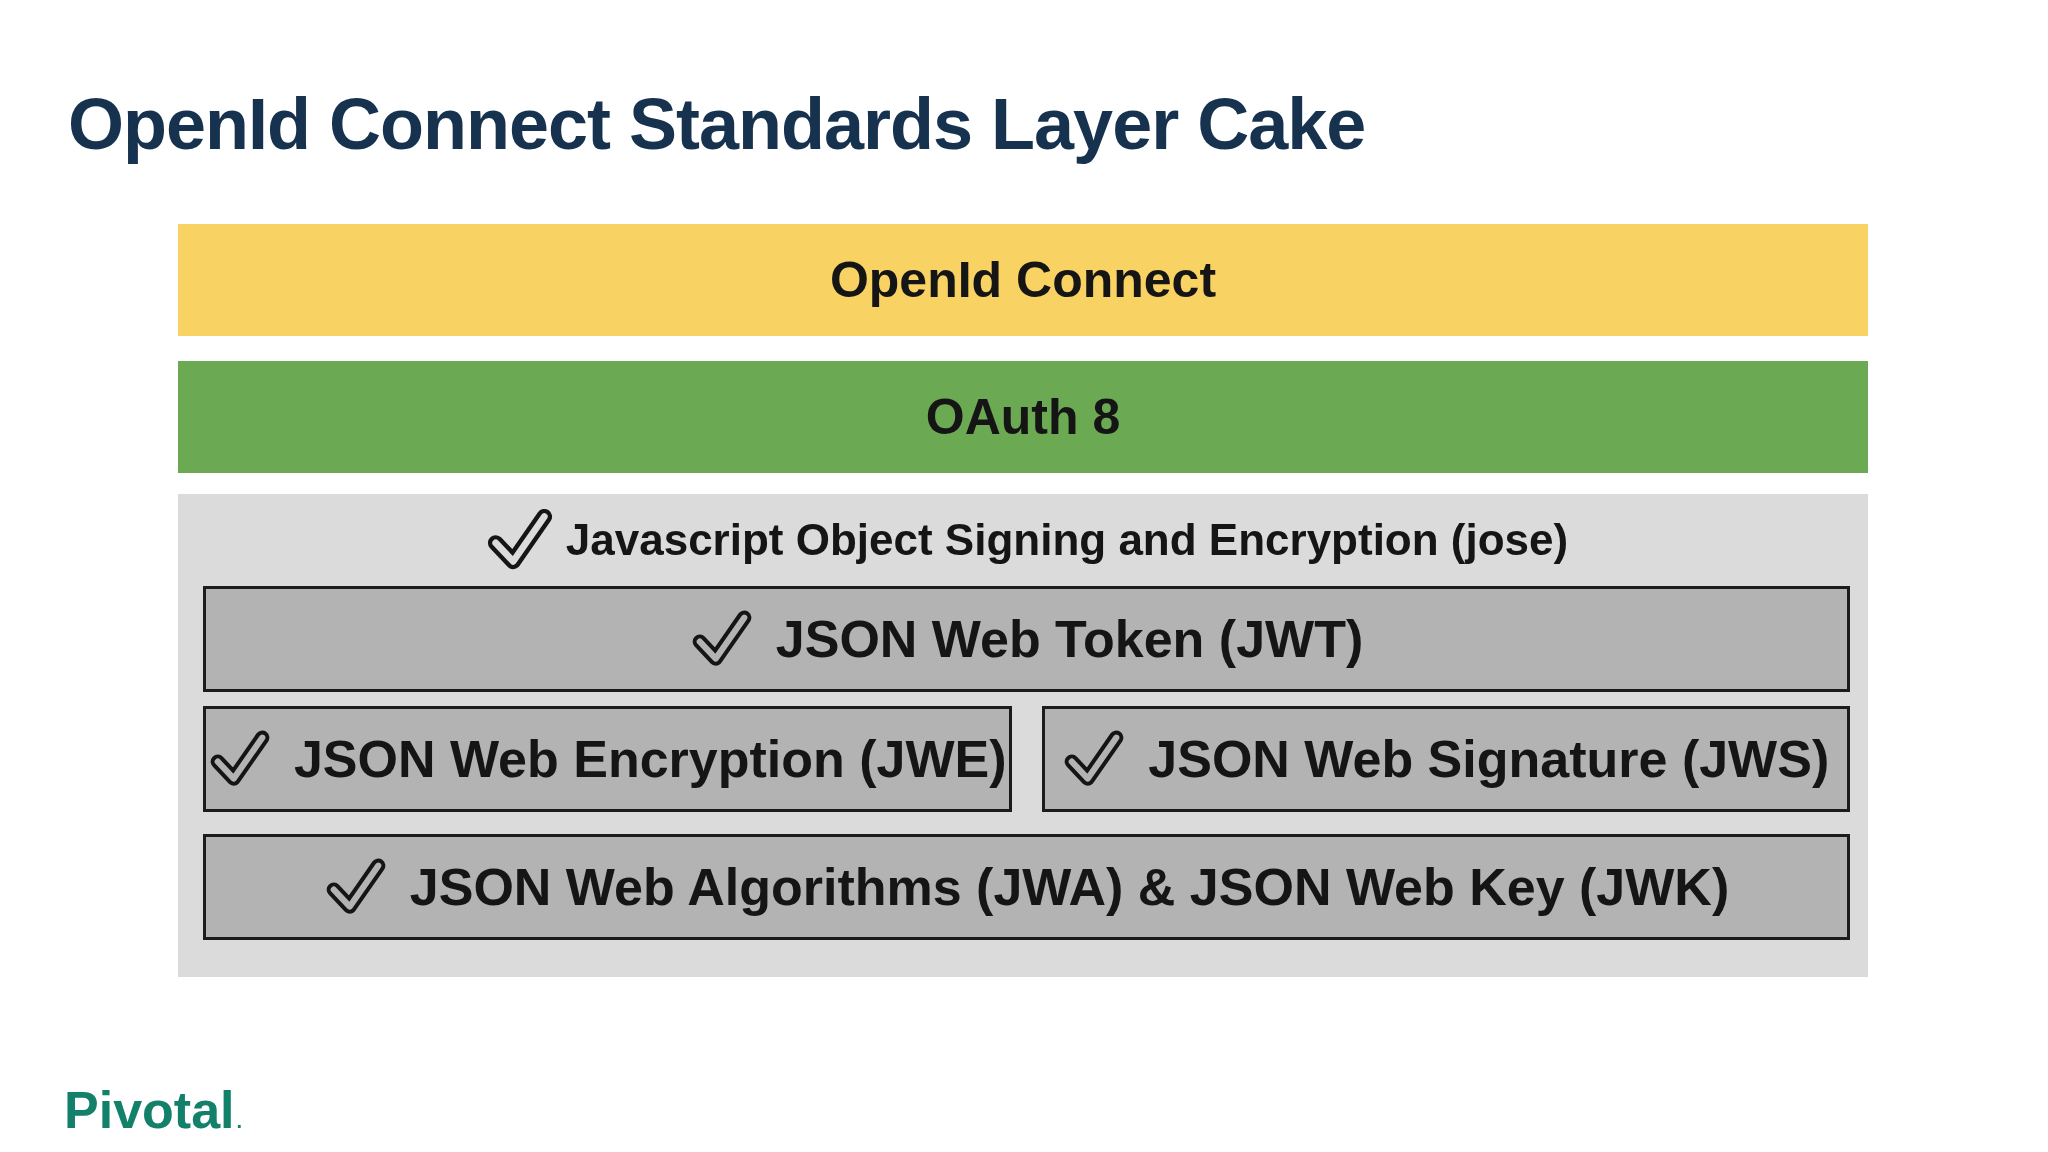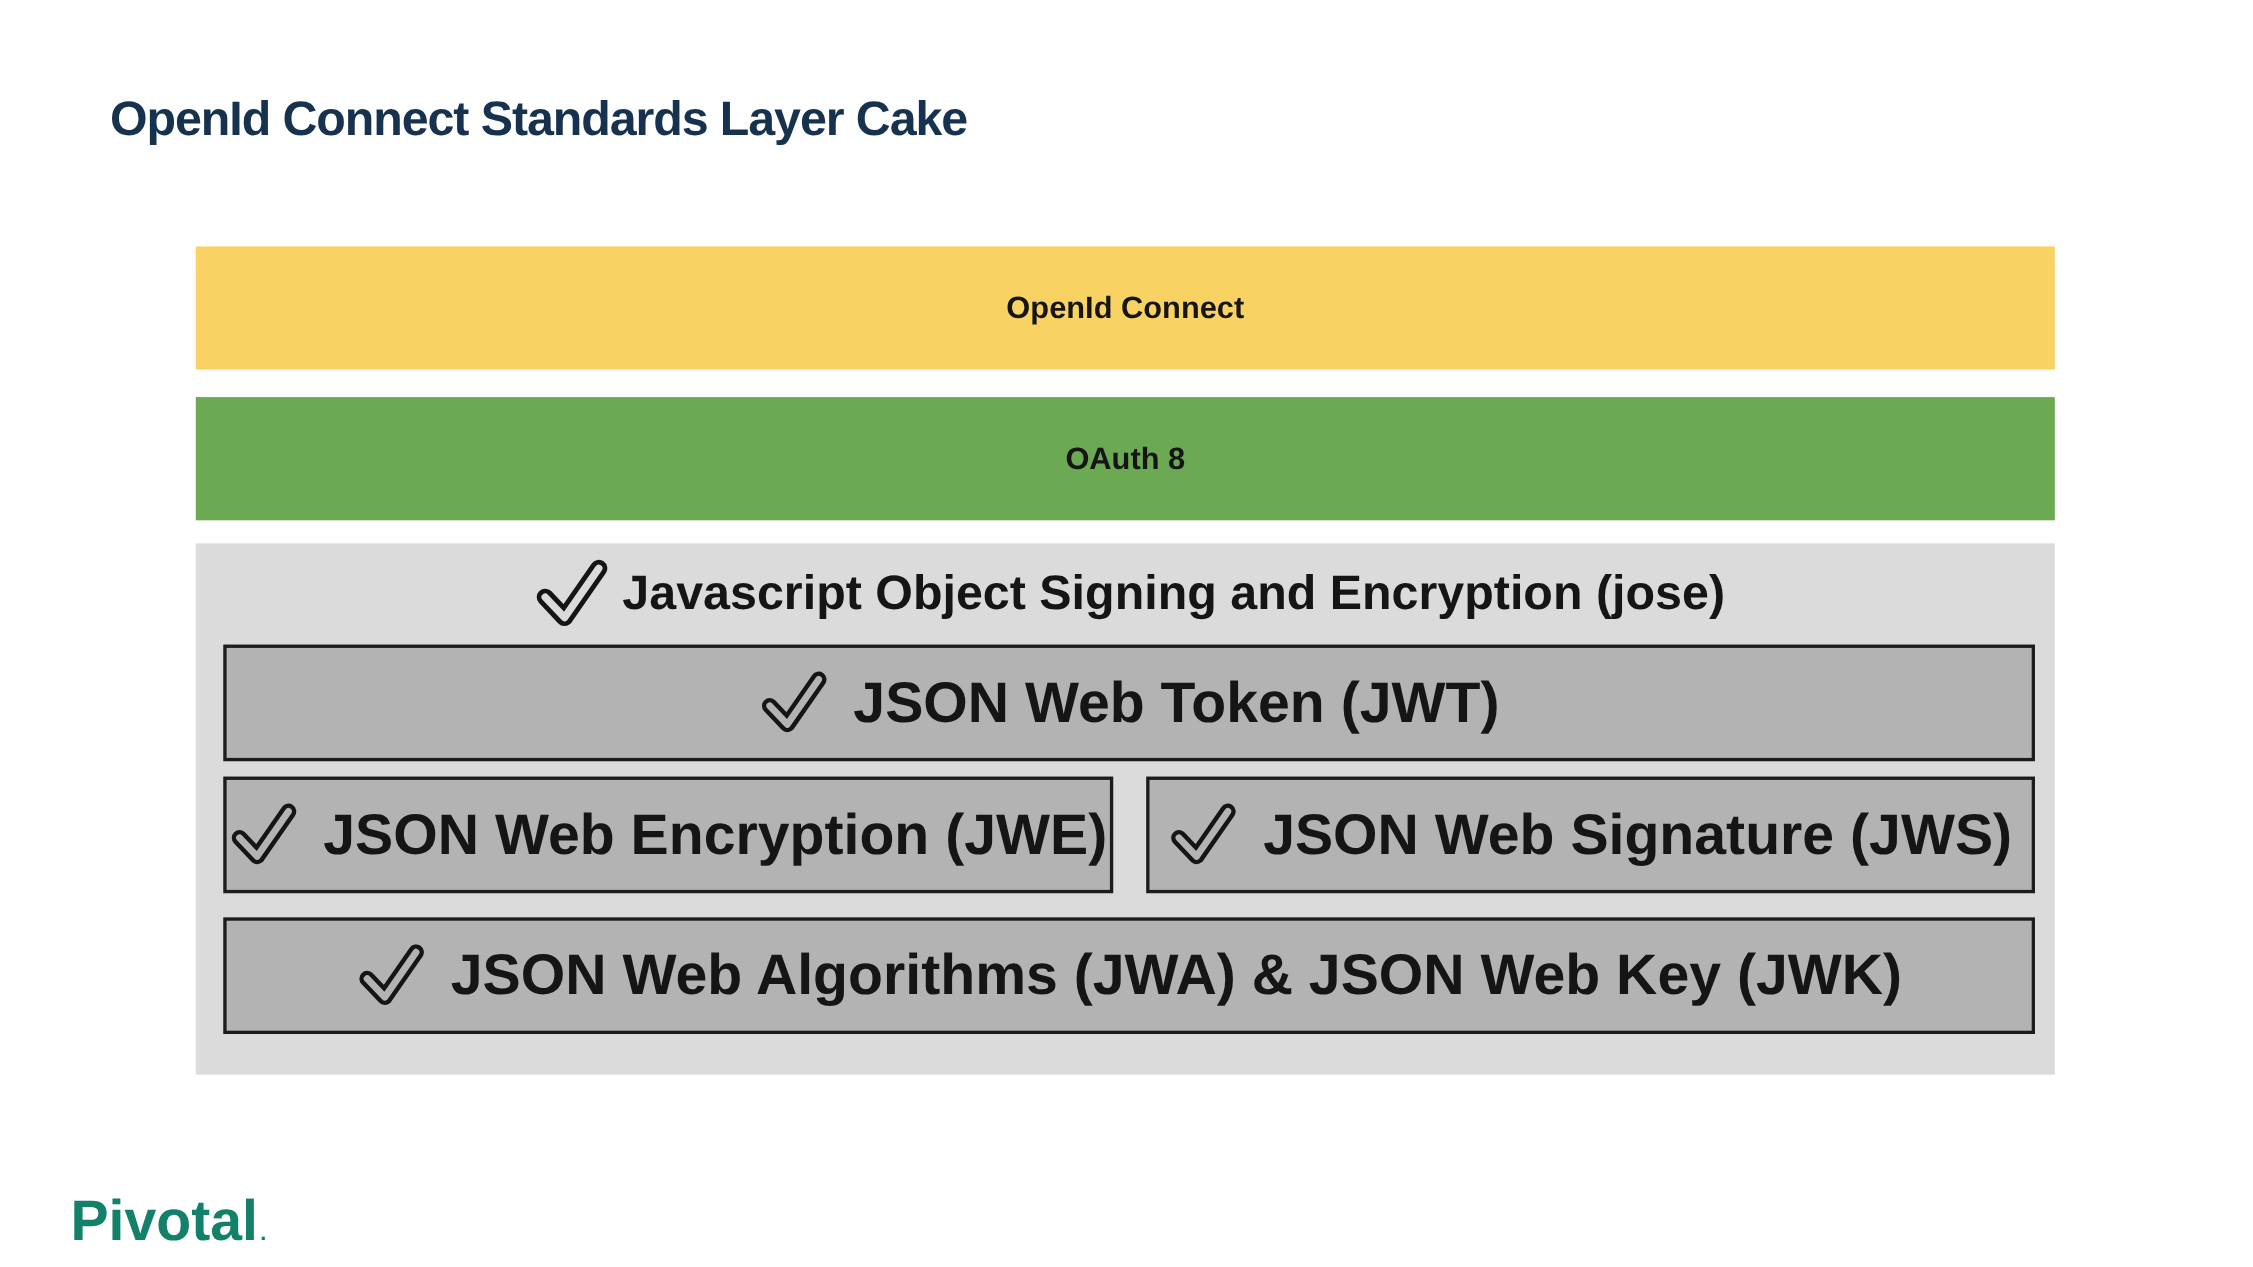--- a/index.html
+++ b/index.html
@@ -2,30 +2,30 @@
 <html style="--title-navy: #16324F; --layer-yellow: #F8D262; --layer-green: #6BA953; --group-gray: #DBDBDB; --box-gray: #B3B3B3; --box-border: #1C1C1C; --text-black: #151515; --brand-teal: #13806A;"><head>
 <meta charset="utf-8">
 <style>
   html,body{margin:0;padding:0;}
   body{
     width:2048px;height:1152px;background:#ffffff;position:relative;
     font-family:"Liberation Sans","DejaVu Sans",sans-serif;
     overflow:hidden;
   }
   .slide-title{
-    position:absolute;left:68px;top:55px;
-    font-size:44px;font-weight:bold;color:var(--title-navy);
-    letter-spacing:-1px;white-space:nowrap;margin-left:32px;
+    position:absolute;left:68px;top:35px;
+    font-size:72px;font-weight:bold;color:var(--title-navy);
+    letter-spacing:-1px;white-space:nowrap;
   }
   .cake{
     position:absolute;left:178px;top:224px;width:1690px;
   }
   .layer-bar{
     height:112px;display:flex;align-items:center;justify-content:center;
-    font-size:28px;font-weight:bold;color:var(--text-black);
+    font-size:50px;font-weight:bold;color:var(--text-black);
   }
   .layer-openid{background:var(--layer-yellow);margin-bottom:25px;}
   .layer-oauth{background:var(--layer-green);margin-bottom:21px;}
   .jose-group{
     background:var(--group-gray);
     box-sizing:border-box;
     padding:0 18px 37px 25px;
   }
   .jose-header{
     height:92px;display:flex;align-items:center;justify-content:center;

